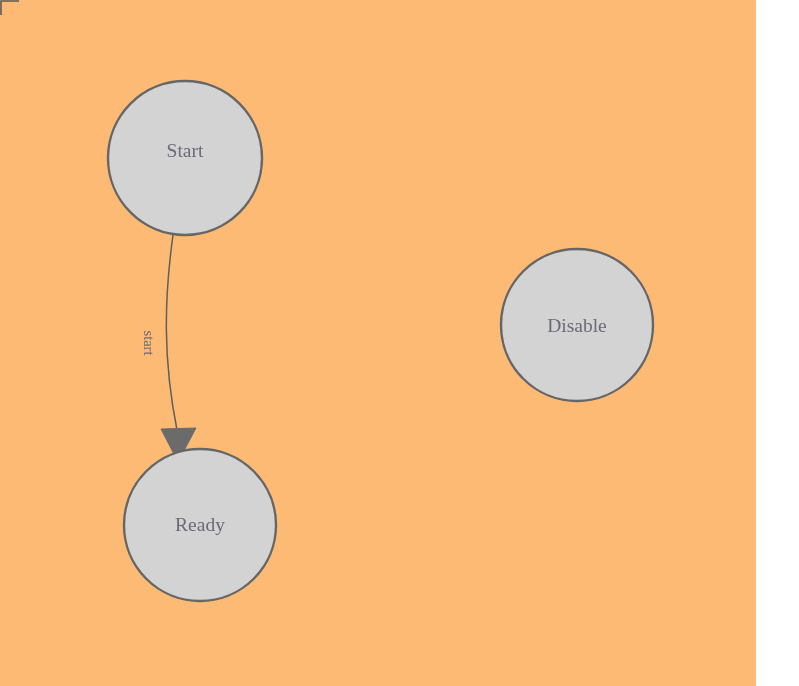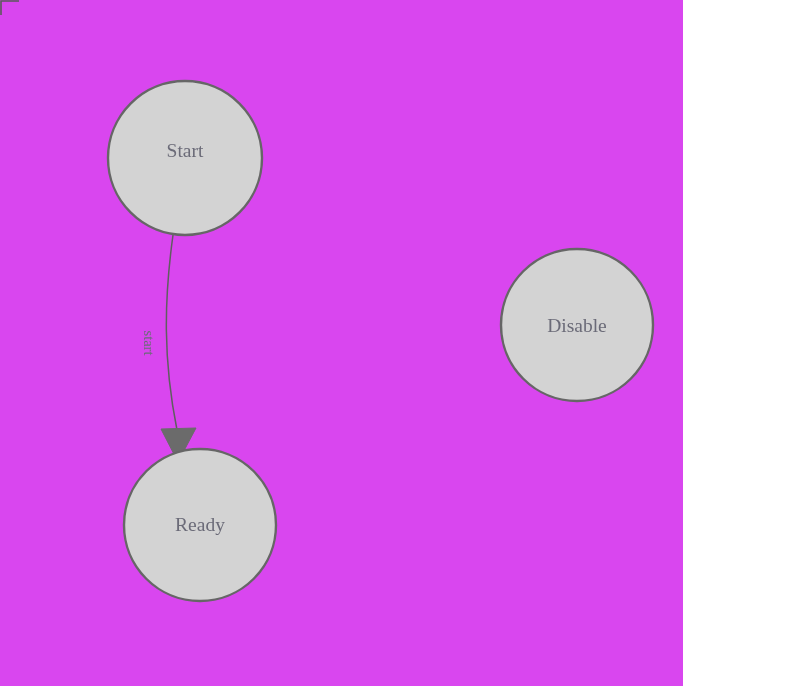--- a/index.html
+++ b/index.html
@@ -6,23 +6,23 @@
   html, body {
     margin: 0;
     padding: 0;
     background: #ffffff;
   }
   body {
     font-family: "Liberation Serif", "DejaVu Serif", serif;
   }
   #canvas-root {
     position: relative;
-    width: 683px;
+    width: 756px;
     height: 686px;
-    background: #d946ef;
+    background: #fdba74;
     overflow: hidden;
   }
   #diagram-svg {
     position: absolute;
     top: 0;
     left: 0;
     width: 799px;
     height: 686px;
     display: block;
   }

